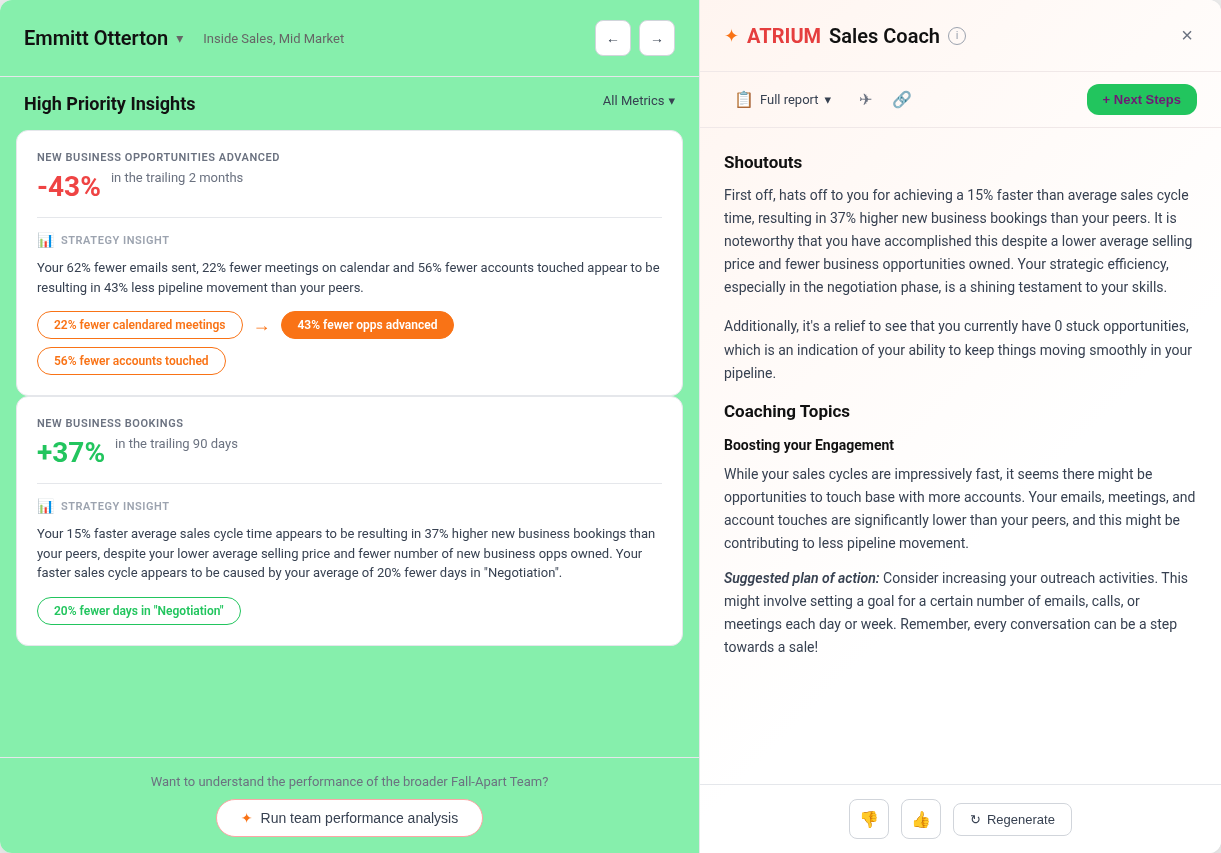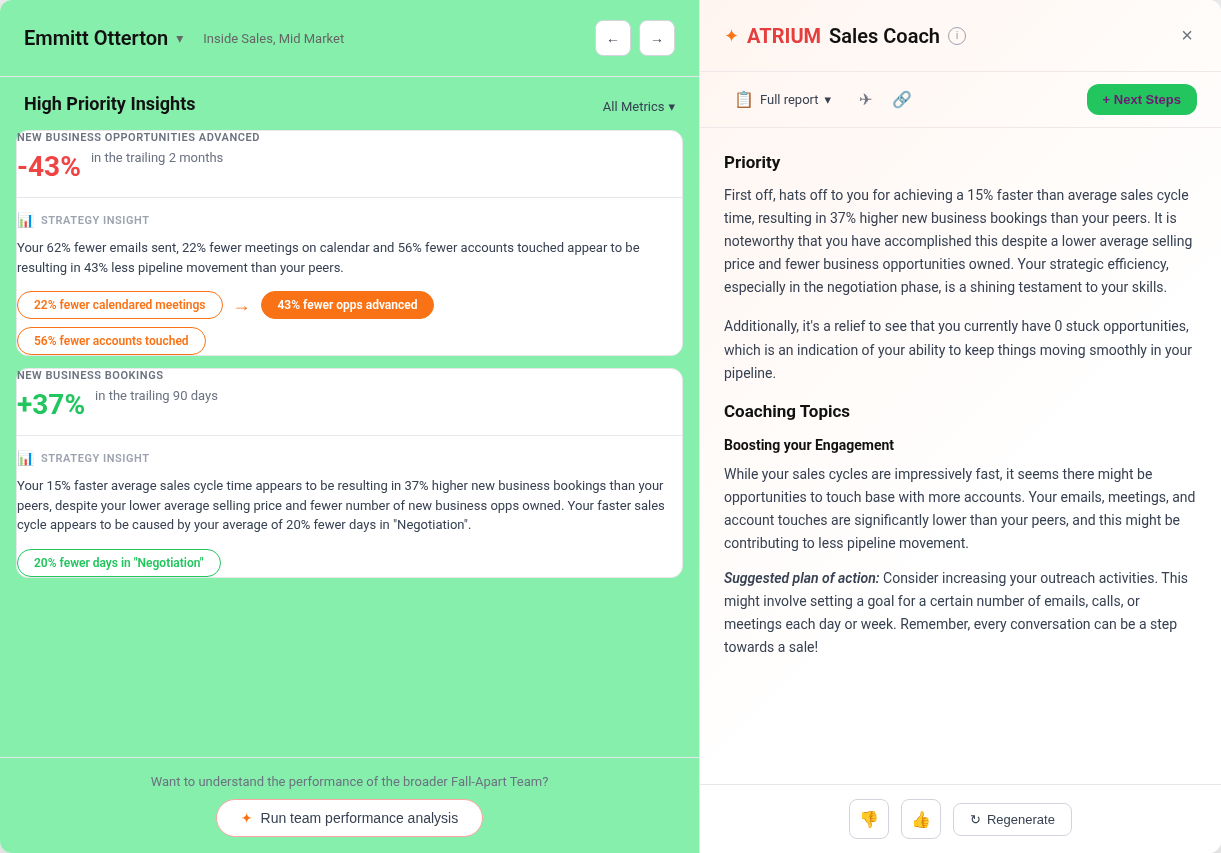--- a/index.html
+++ b/index.html
@@ -70,21 +70,21 @@
       display: flex;
       align-items: center;
       justify-content: center;
       font-size: 14px;
       color: #374151;
     }
 
     .insights-header {
       padding: 16px 24px;
       display: flex;
-      align-items: flex-end;
+      align-items: flex-start;
       justify-content: space-between;
     }
     .insights-title {
       font-size: 18px;
       font-weight: 700;
       color: #111;
     }
     .all-metrics-btn {
       display: flex;
       align-items: center;
@@ -97,21 +97,21 @@
     .left-content {
       flex: 1;
       overflow-y: auto;
       padding: 0 16px 16px;
     }
 
     .insight-card {
       background: #fff;
       border: 1px solid #e5e7eb;
       border-radius: 12px;
-      margin-bottom: 12px;
+      padding: 20px;
     }
     .card-label {
       font-size: 11px;
       font-weight: 600;
       color: #6b7280;
       letter-spacing: 0.05em;
       text-transform: uppercase;
       margin-bottom: 6px;
     }
     .metric-row {
@@ -500,21 +500,21 @@
         <span>▾</span>
       </div>
       <div class="toolbar-icons">
         <button class="toolbar-icon-btn">✈</button>
         <button class="toolbar-icon-btn">🔗</button>
       </div>
       <button class="next-steps-btn">+ Next Steps</button>
     </div>
 
     <div class="right-content">
-      <h2 class="section-heading">Priority</h2>
+      <h2 class="section-heading">Shoutouts</h2>
       <p class="section-text">First off, hats off to you for achieving a 15% faster than average sales cycle time, resulting in 37% higher new business bookings than your peers. It is noteworthy that you have accomplished this despite a lower average selling price and fewer business opportunities owned. Your strategic efficiency, especially in the negotiation phase, is a shining testament to your skills.</p>
       <p class="section-text">Additionally, it's a relief to see that you currently have 0 stuck opportunities, which is an indication of your ability to keep things moving smoothly in your pipeline.</p>
       <h2 class="coaching-topics-heading">Coaching Topics</h2>
       <p class="topic-heading">Boosting your Engagement</p>
       <p class="topic-text">While your sales cycles are impressively fast, it seems there might be opportunities to touch base with more accounts. Your emails, meetings, and account touches are significantly lower than your peers, and this might be contributing to less pipeline movement.</p>
       <p class="suggested-plan">
         <em>Suggested plan of action:</em>
         <span> Consider increasing your outreach activities. This might involve setting a goal for a certain number of emails, calls, or meetings each day or week. Remember, every conversation can be a step towards a sale!</span>
       </p>
     </div>

